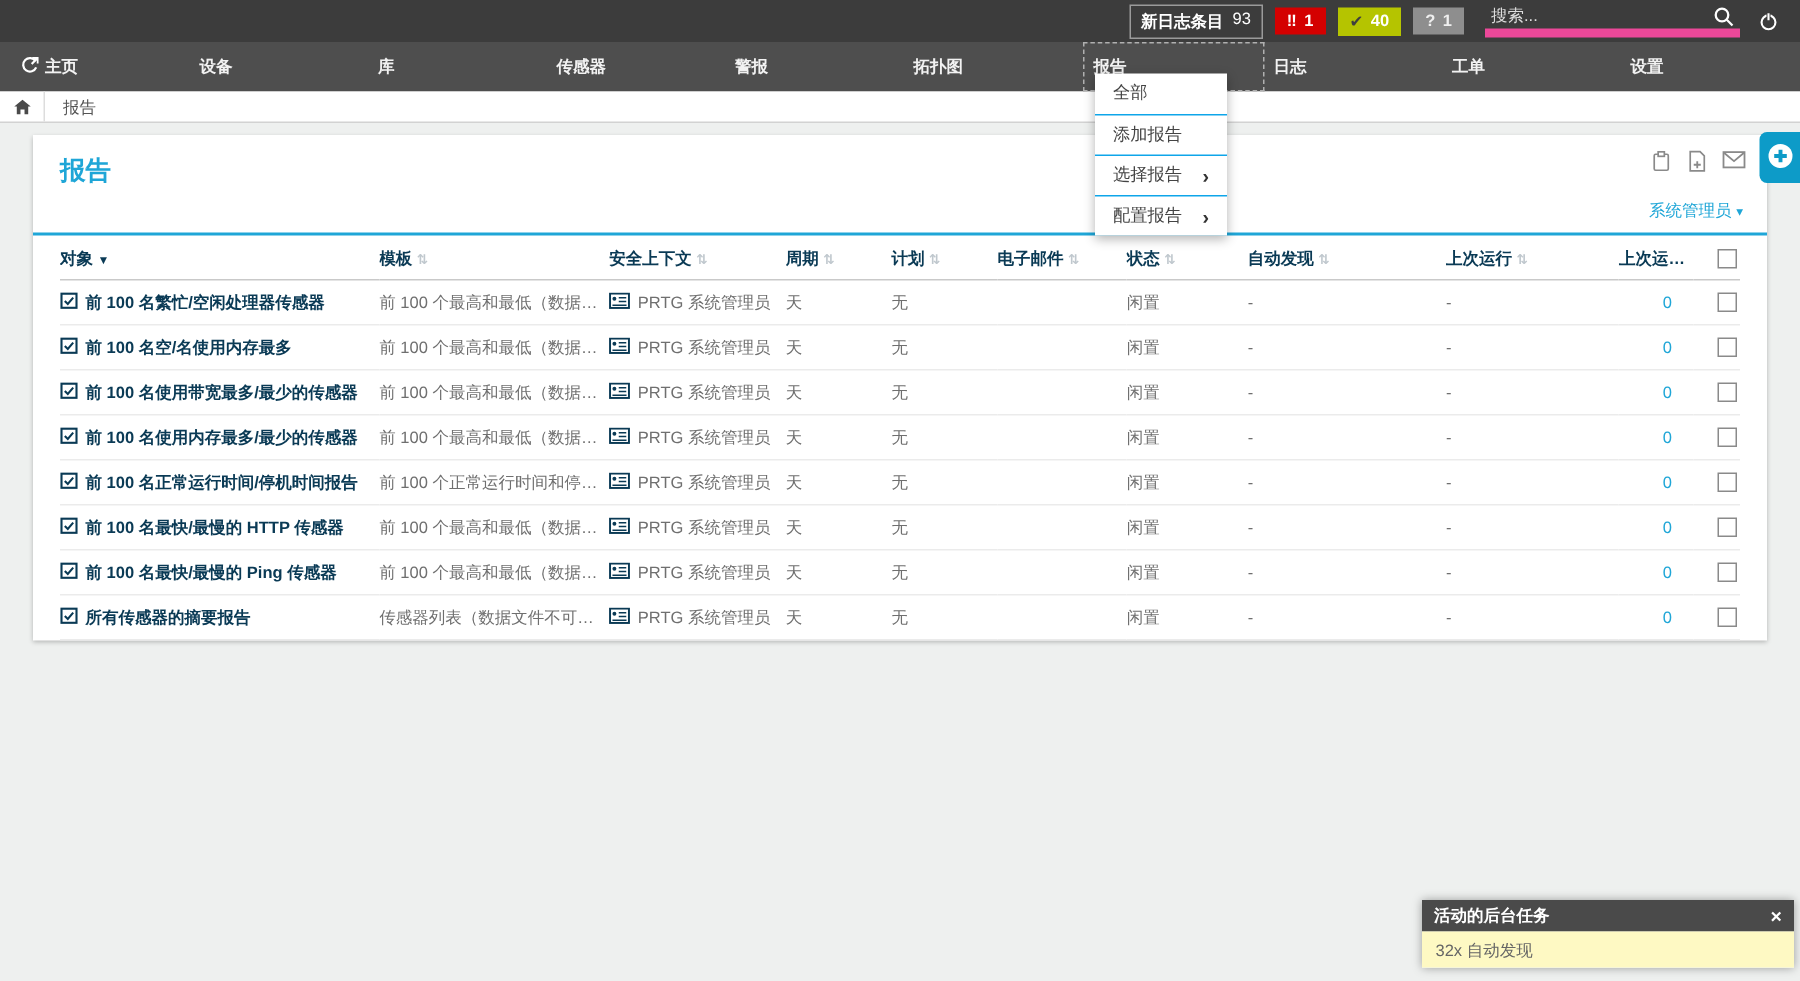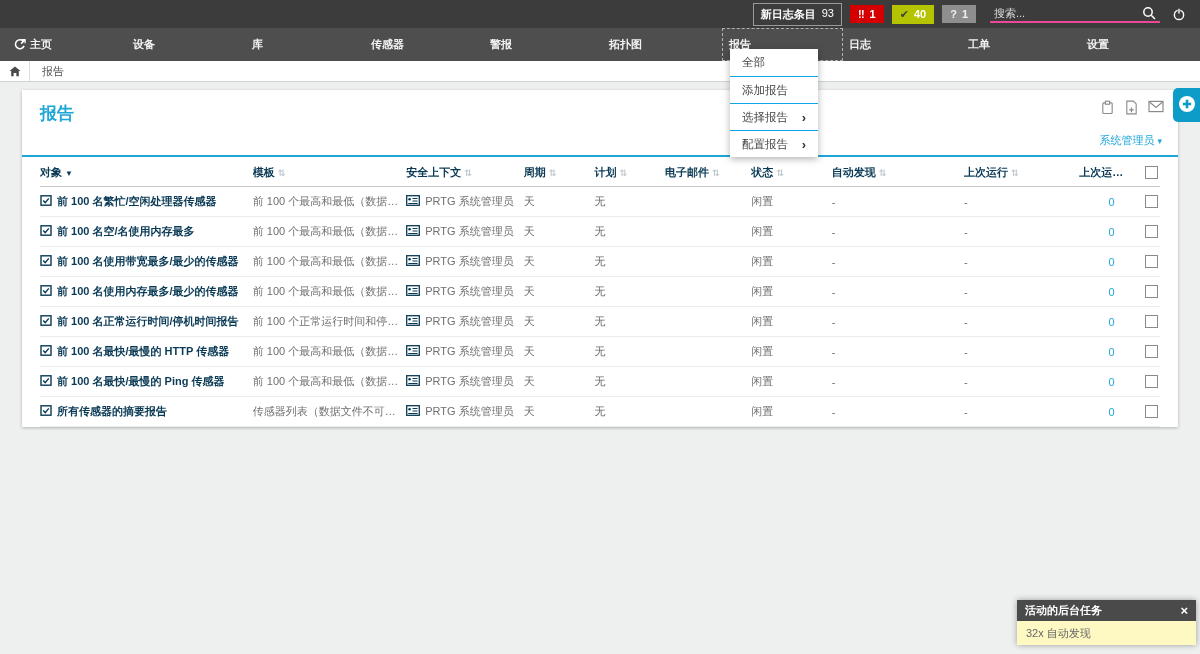--- a/index.html
+++ b/index.html
@@ -8,21 +8,21 @@
 
   
   .topbar { height:28px; background:#3c3c3c; display:flex; align-items:center; justify-content:flex-end; padding:0 10px; gap:8px; }
   .logbox { border:1px solid #9a9a9a; color:#fff; padding:3px 7px; display:flex; gap:6px; cursor:pointer; }
   .logbox .lbl { font-weight:bold; }
   .badge { color:#fff; font-weight:bold; padding:3px 8px; display:flex; gap:5px; align-items:center; cursor:pointer; }
   .badge.red { background:#d40000; }
   .badge.green { background:#b5c400; }
   .badge.green .b-ic { color:#3f3f3f; }
   .badge.gray { background:#8e8e8e; color:#efefef; }
-  .searchbox { display:flex; align-items:center; border-bottom:2px solid #ec4899; margin-left:6px; }
+  .searchbox { display:flex; align-items:center; border-bottom:6px solid #ec4899; margin-left:6px; }
   .searchbox input { background:transparent; border:none; outline:none; color:#fff; font-size:11px; width:148px; padding:2px 4px; }
   .searchbox input::placeholder { color:#ddd; }
   .tb-icon { display:flex; align-items:center; cursor:pointer; padding:0 4px; }
 
   
   .navbar { height:33px; background:#4e4e4e; display:flex; padding-left:8px; }
   .nav-item { flex:1; color:#f2f2f2; font-weight:bold; display:flex; align-items:center; gap:4px; cursor:pointer; padding:0 6px; }
   .nav-item.active { border:1px dashed #b0b0b0; }
 
   
@@ -61,21 +61,21 @@
   
   .add-tab { position:absolute; right:0; top:88px; width:27px; height:34px; background:var(--addbtn); border:none; border-radius:5px 0 0 5px; cursor:pointer; display:flex; align-items:center; justify-content:center; }
 
   
   .dropdown { position:absolute; left:730px; top:49px; width:88px; background:#fff; box-shadow:0 2px 7px rgba(0,0,0,.3); z-index:50; }
   .dd-item { height:27px; line-height:27px; padding:0 12px; color:#444; font-size:11.5px; cursor:pointer; display:flex; justify-content:space-between; align-items:center; }
   .dd-item + .dd-item { border-top:1px solid #0ea5e9; }
   .dd-item .chev { font-weight:bold; color:#333; font-size:13px; }
 
   
-  .toast { position:absolute; right:4px; bottom:9px; width:179px; box-shadow:0 0 6px rgba(0,0,0,.35); z-index:60; }
+  .toast { position:absolute; right:4px; bottom:9px; width:248px; box-shadow:0 0 6px rgba(0,0,0,.35); z-index:60; }
   .toast-head { background:#4a4a4a; color:#fff; font-weight:bold; height:21px; display:flex; align-items:center; justify-content:space-between; padding:0 8px; }
   .toast-head .close { cursor:pointer; font-size:13px; font-weight:bold; }
   .toast-body { background:#fef9c3; color:#666; height:24px; display:flex; align-items:center; padding:0 9px; }
 </style>
 </head>
 <body>
 
 <div class="topbar">
   <div class="logbox">
     <span class="lbl">新日志条目</span>

